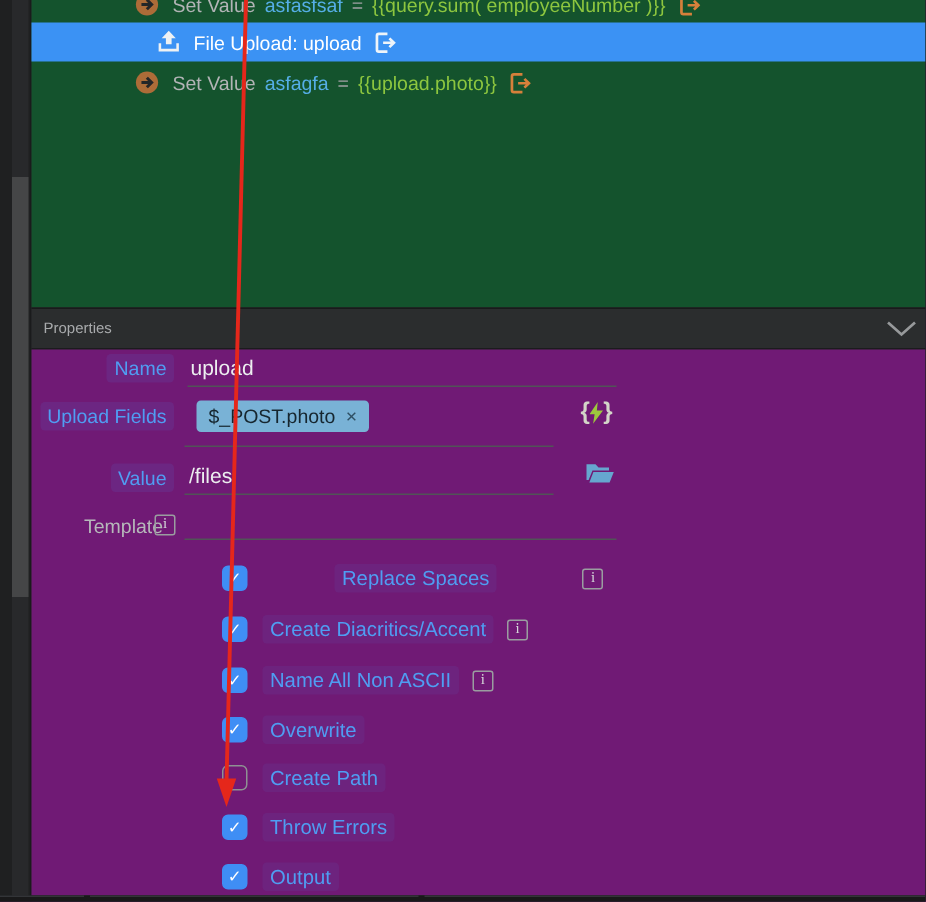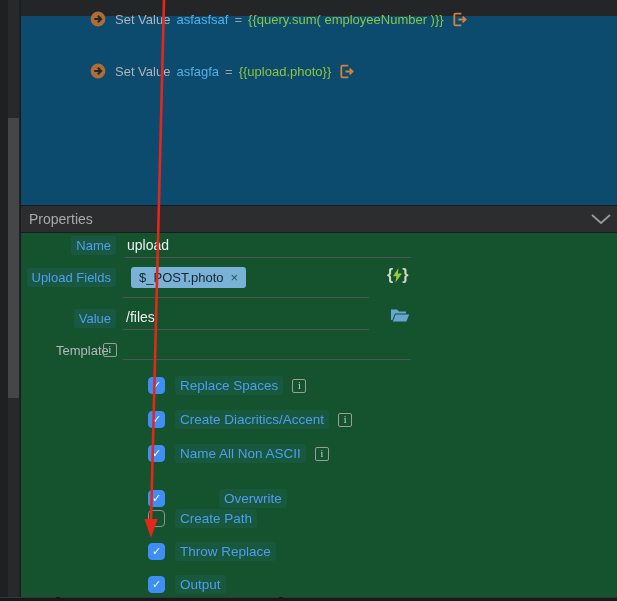--- a/index.html
+++ b/index.html
@@ -7,43 +7,43 @@
     position:relative;width:617px;height:601px;overflow:hidden;
     background:#232426;font-family:"Liberation Sans",sans-serif;
     -webkit-font-smoothing:antialiased;
   }
   
   .gutter{position:absolute;left:0;top:0;width:20px;height:601px;background:#1f2021;}
   .scroll-track{position:absolute;left:8px;top:0;width:11px;height:601px;background:#28292b;}
   .scroll-thumb{position:absolute;left:8px;top:118px;width:11px;height:280px;background:#454647;}
   
   .main{position:absolute;left:20px;top:0;width:597px;height:601px;background:#232527;border-left:1px solid #1a1b1c;}
-  .tree{position:absolute;left:0;top:16px;width:597px;height:205px;background:#0c4a6e;text-decoration:underline;}
+  .tree{position:absolute;left:0;top:0;width:597px;height:205px;background:#14532d;text-decoration:underline;}
   .tree-row{position:absolute;left:0;width:597px;height:26px;display:flex;align-items:center;font-size:13px;white-space:nowrap;}
   .tree-row .seg{margin-right:6px;}
   .row-0{top:-10px;}
   .row-1{top:15px;}
   .row-2{top:42px;}
   .tree-row.selected{background:#3b92f4;color:#ffffff;}
   .sv-icon{margin-left:69px;margin-right:9px;display:inline-flex;flex:0 0 auto;}
   .up-icon{margin-left:83px;margin-right:8px;display:inline-flex;flex:0 0 auto;}
   .t-gray{color:#b2b4b6;}
   .t-cyan{color:#55aee6;}
   .t-eq{color:#9da0a2;}
   .t-green{color:#8dc63f;}
   .t-white{color:#ffffff;}
   .exit-icon{display:inline-flex;margin-left:2px;color:#d6803b;}
   .exit-icon.on-blue{color:#eef4f9;}
   
   .props-header{position:absolute;left:0;top:205px;width:597px;height:28px;background:#2b2d2e;
     border-top:1px solid #191a1b;border-bottom:1px solid #1b1c1d;box-sizing:border-box;
     display:flex;align-items:center;}
-  .props-title{color:#a8aaac;font-size:14px;padding-left:8px;}
+  .props-title{color:#a8aaac;font-size:10px;padding-left:8px;}
   .collapse-chevron{position:absolute;right:7px;top:8px;display:inline-flex;cursor:pointer;}
-  .props-body{position:absolute;left:0;top:233px;width:597px;height:364px;background:#14532d;}
+  .props-body{position:absolute;left:0;top:233px;width:597px;height:364px;background:#701a75;}
   
   .plabel{position:absolute;left:0;width:95px;text-align:right;font-size:13px;color:#509df2;}
   .plabel .pill{background:rgba(80,150,245,0.10);padding:2px 5px;border-radius:3px;}
   .plabel-gray{position:absolute;font-size:13px;color:#b6b8ba;margin-left:12px;}
   .pvalue{position:absolute;font-size:14px;color:#eceeef;}
   .underline{position:absolute;height:1px;background:#515457;}
   .chip{position:absolute;background:#79b2d6;border-radius:3px;height:21px;display:inline-flex;
     align-items:center;padding:0 8px;font-size:13px;color:#16262f;}
   .chip .chip-x{margin-left:7px;color:#2e4f63;font-size:13px;cursor:pointer;}
   .bindings-btn{position:absolute;display:inline-flex;align-items:center;cursor:pointer;}
@@ -95,20 +95,35 @@
         <span class="seg t-eq">=</span>
         <span class="seg t-green">{{query.sum( employeeNumber )}}</span>
         <span class="exit-icon">
           <svg width="15" height="15" viewBox="0 0 15 15">
               <path d="M9.3 1.6 H3.6 a1.3 1.3 0 0 0 -1.3 1.3 v9.2 a1.3 1.3 0 0 0 1.3 1.3 H9.3" stroke="currentColor" stroke-width="1.8" fill="none"></path>
               <path d="M6.4 7.5 H13.2 M10.6 4.6 L13.6 7.5 L10.6 10.4" stroke="currentColor" stroke-width="1.8" fill="none"></path>
             </svg>
         </span>
       </div>
 
+      <div class="tree-row row-1 selected">
+        <span class="up-icon">
+          <svg width="17" height="16" viewBox="0 0 17 16">
+              <polygon points="8.5,0.5 13.2,5.5 10.4,5.5 10.4,9.5 6.6,9.5 6.6,5.5 3.8,5.5" fill="#eef1f3"></polygon>
+              <path d="M2.6 8.8 V13.4 H14.4 V8.8" stroke="#eef1f3" stroke-width="1.7" fill="none"></path>
+            </svg>
+        </span>
+        <span class="seg t-white">File Upload: upload</span>
+        <span class="exit-icon on-blue">
+          <svg width="15" height="15" viewBox="0 0 15 15">
+              <path d="M9.3 1.6 H3.6 a1.3 1.3 0 0 0 -1.3 1.3 v9.2 a1.3 1.3 0 0 0 1.3 1.3 H9.3" stroke="currentColor" stroke-width="1.8" fill="none"></path>
+              <path d="M6.4 7.5 H13.2 M10.6 4.6 L13.6 7.5 L10.6 10.4" stroke="currentColor" stroke-width="1.8" fill="none"></path>
+            </svg>
+        </span>
+      </div>
 
       <div class="tree-row row-2">
         <span class="sv-icon">
           <svg width="16" height="16" viewBox="0 0 16 16">
               <circle cx="8" cy="8" r="7.4" fill="#ad6c38"></circle>
               <path d="M4.3 8 H10.6 M7.9 4.8 L11.1 8 L7.9 11.2" stroke="#242628" stroke-width="2" fill="none"></path>
             </svg>
         </span>
         <span class="seg t-gray">Set Value</span>
         <span class="seg t-cyan">asfagfa</span>
@@ -160,46 +175,46 @@
           <path d="M1 1.5 H7 L9 3.6 H16 V5.6 H5 L2.4 12 H1 Z" fill="#66a7cf"></path>
           <path d="M5.6 6.6 H19.2 L16.4 13.6 H2.9 Z" fill="#66a7cf"></path>
         </svg>
       </div>
 
       <div class="plabel-gray" style="left:23px;top:110px;">Template</div>
       <span class="info-icon info-abs" style="left:82px;top:110px;">i</span>
       <div class="pvalue" style="left:105px;top:108px;"></div>
       <div class="underline" style="left:102px;top:126px;width:288px;"></div>
 
-      <div class="cb-row" style="top:143px;">
+      <div class="cb-row" style="top:143px;gap:48px;">
         <span class="checkbox checked"></span>
         <span class="cb-label">Replace Spaces</span>
         <span class="info-icon">i</span>
       </div>
       <div class="cb-row" style="top:177px;">
         <span class="checkbox checked"></span>
         <span class="cb-label">Create Diacritics/Accent</span>
         <span class="info-icon">i</span>
       </div>
       <div class="cb-row" style="top:211px;">
         <span class="checkbox checked"></span>
         <span class="cb-label">Name All Non ASCII</span>
         <span class="info-icon">i</span>
       </div>
-      <div class="cb-row" style="top:256px;gap:44px;">
+      <div class="cb-row" style="top:244px;">
         <span class="checkbox checked"></span>
         <span class="cb-label">Overwrite</span>
       </div>
       <div class="cb-row" style="top:276px;">
         <span class="checkbox"></span>
         <span class="cb-label">Create Path</span>
       </div>
       <div class="cb-row" style="top:309px;">
         <span class="checkbox checked"></span>
-        <span class="cb-label">Throw Replace</span>
+        <span class="cb-label">Throw Errors</span>
       </div>
       <div class="cb-row" style="top:342px;justify-content:center;">
         <span class="checkbox checked"></span>
         <span class="cb-label">Output</span>
       </div>
 
     </div>
   </div>
 
   <div class="bottom-strip">

